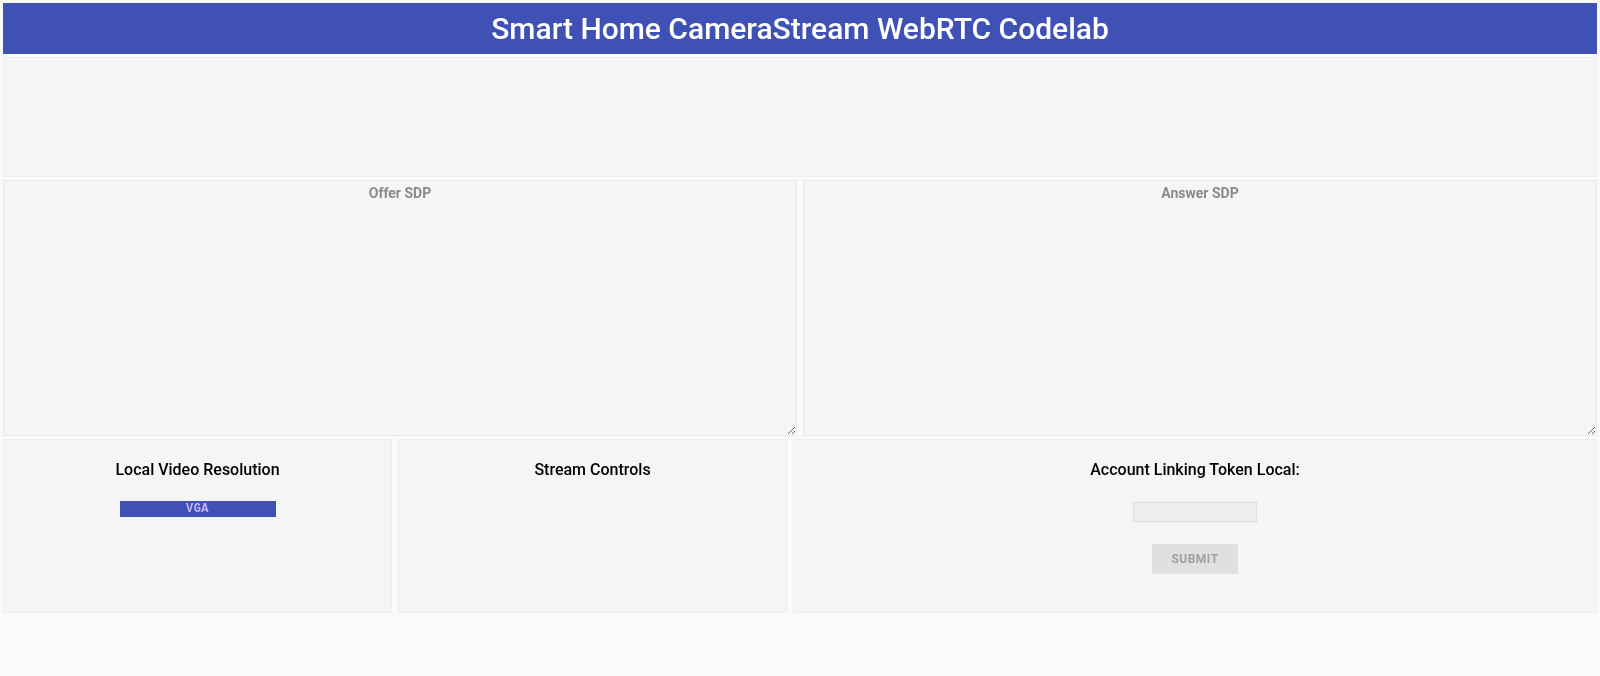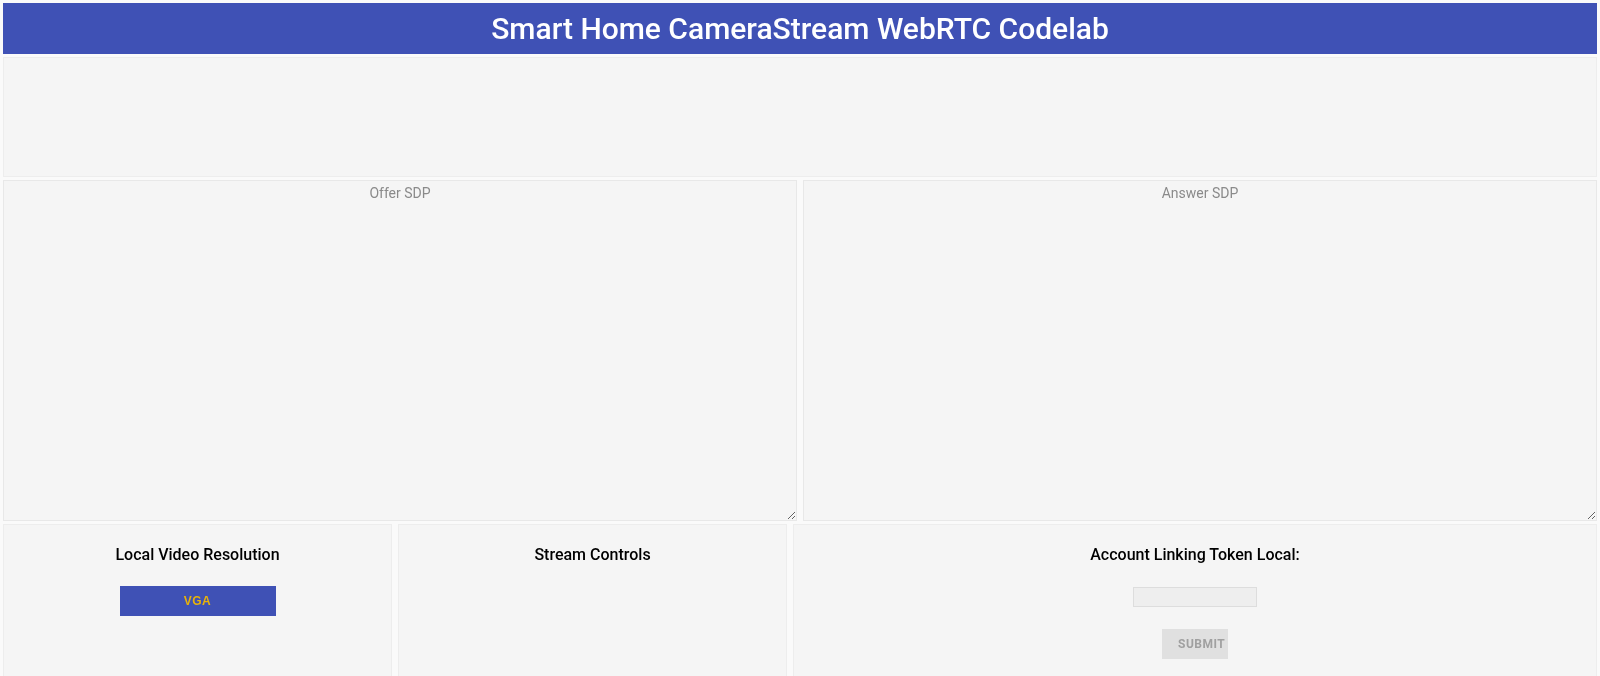--- a/index.html
+++ b/index.html
@@ -30,28 +30,29 @@
       height: 120px;
       border: 1px solid rgba(0,0,0,0.03);
     }
     .sdp-row {
       display: flex;
       gap: 6px;
       margin: 3px;
     }
     .sdp-textarea {
       flex: 1;
-      height: 341px;
+      height: 256px;
       background: #f5f5f5;
       border: 1px solid rgba(0,0,0,0.05);
       resize: both;
       font-family: inherit;
       font-size: 14px;
       padding: 4px 6px;
       color: #8b5cf6;
+      font-weight: bold;
     }
     .sdp-textarea::placeholder {
       color: #8a8a8a;
     }
     .controls-row {
       display: flex;
       margin: 3px;
       gap: 6px;
     }
     .panel {
@@ -72,30 +73,30 @@
     .panel h2 {
       font-size: 16px;
       font-weight: 500;
       color: #000;
       margin-bottom: 22px;
     }
     .btn {
       display: block;
       margin: 0 auto 8px;
       width: 156px;
-      height: 30px;
+      height: 16px;
       background: #3f51b5;
-      color: #eab308;
+      color: #c4b5fd;
       border: none;
       font-size: 12px;
       font-weight: 700;
       letter-spacing: 0.5px;
       cursor: pointer;
       text-transform: uppercase;
-      font-family: Liberation Sans, sans-serif;
+      font-family: Liberation Mono, monospace;
     }
     .btn-disabled {
       display: block;
       margin: 0 auto 8px;
       background: #e0e0e0;
       color: #a0a0a0;
       border: none;
       font-size: 12px;
       font-weight: 700;
       letter-spacing: 0.5px;
@@ -111,21 +112,21 @@
     .token-input {
       width: 124px;
       height: 20px;
       background: #eeeeee;
       border: 1px solid #ddd;
       margin-bottom: 22px;
       padding: 2px 4px;
       font-family: inherit;
     }
     .btn-submit {
-      width: 66px;
+      width: 86px;
     }
   </style>
 </head>
 <body>
 
 <div class="header">
   <span>Smart Home CameraStream WebRTC Codelab</span>
 </div>
 
 <div class="video-area"></div>

